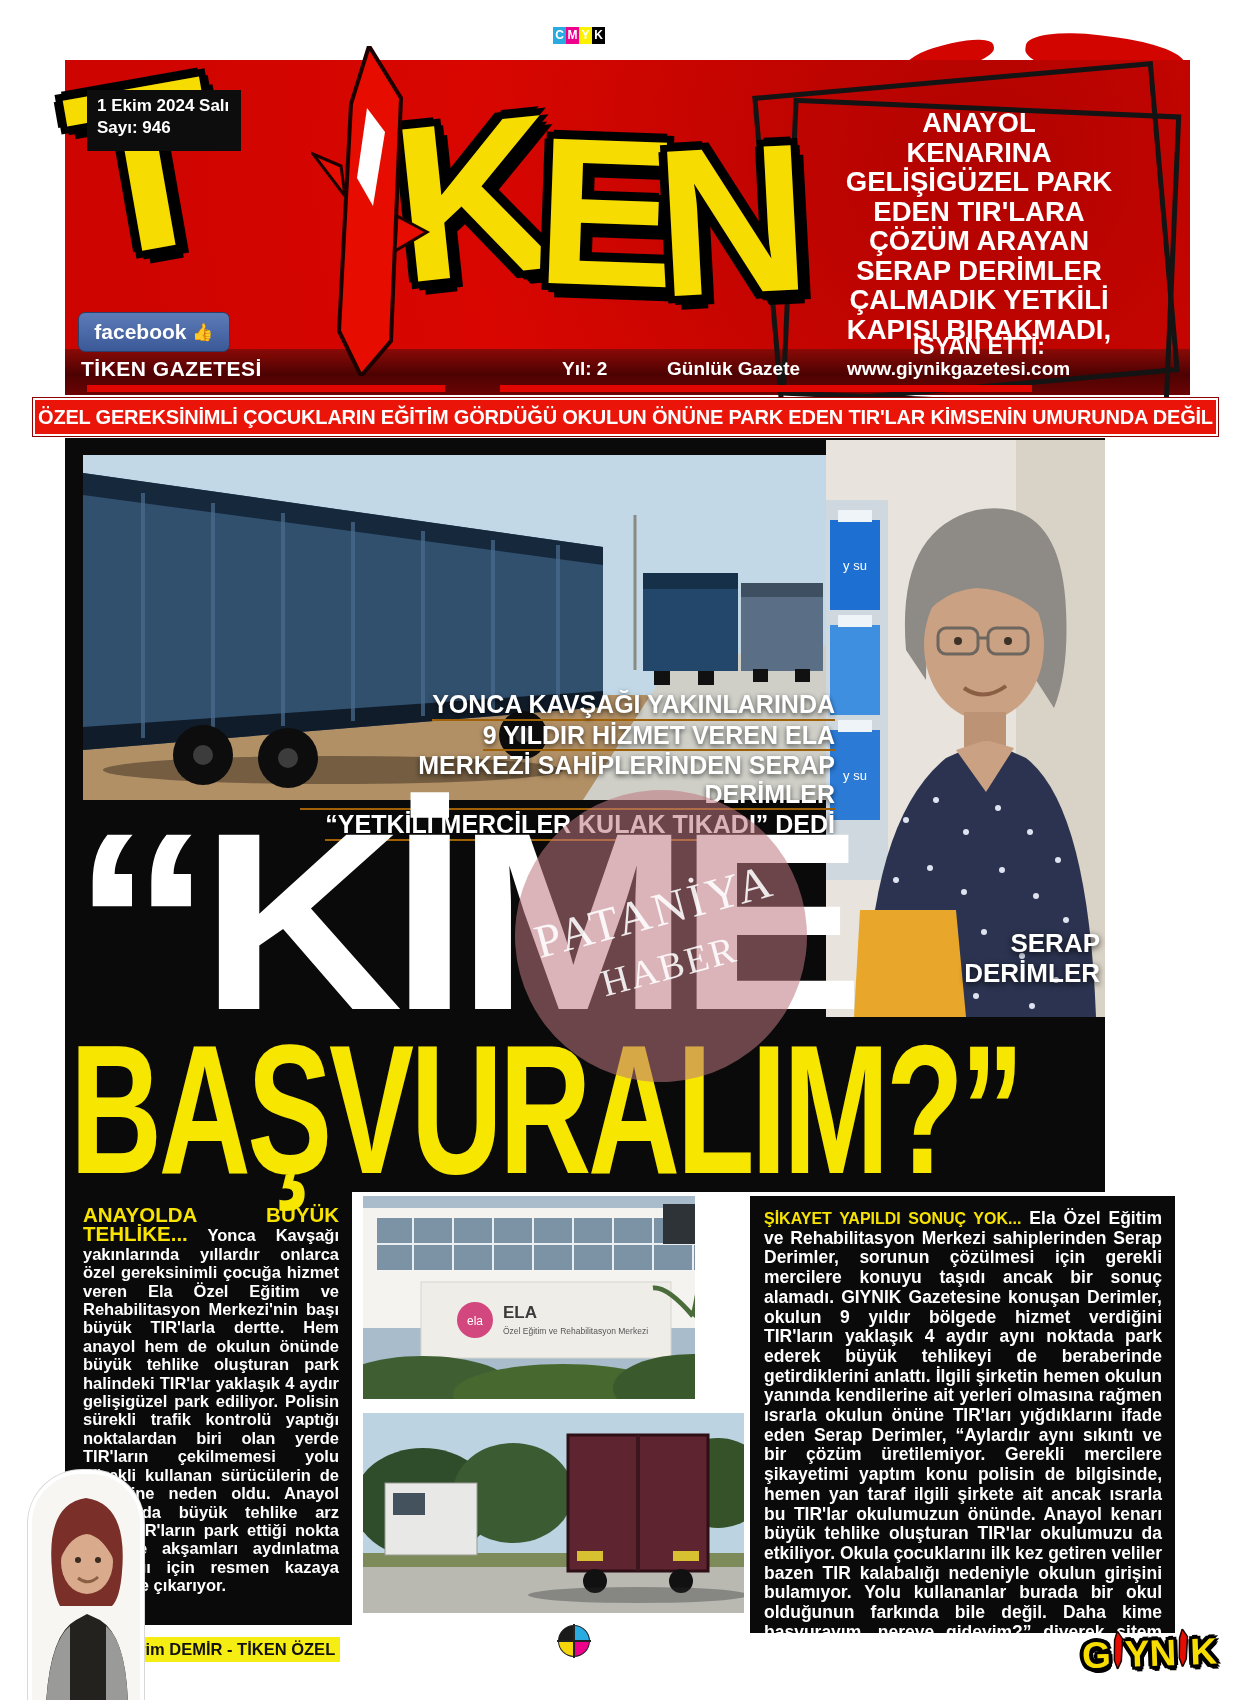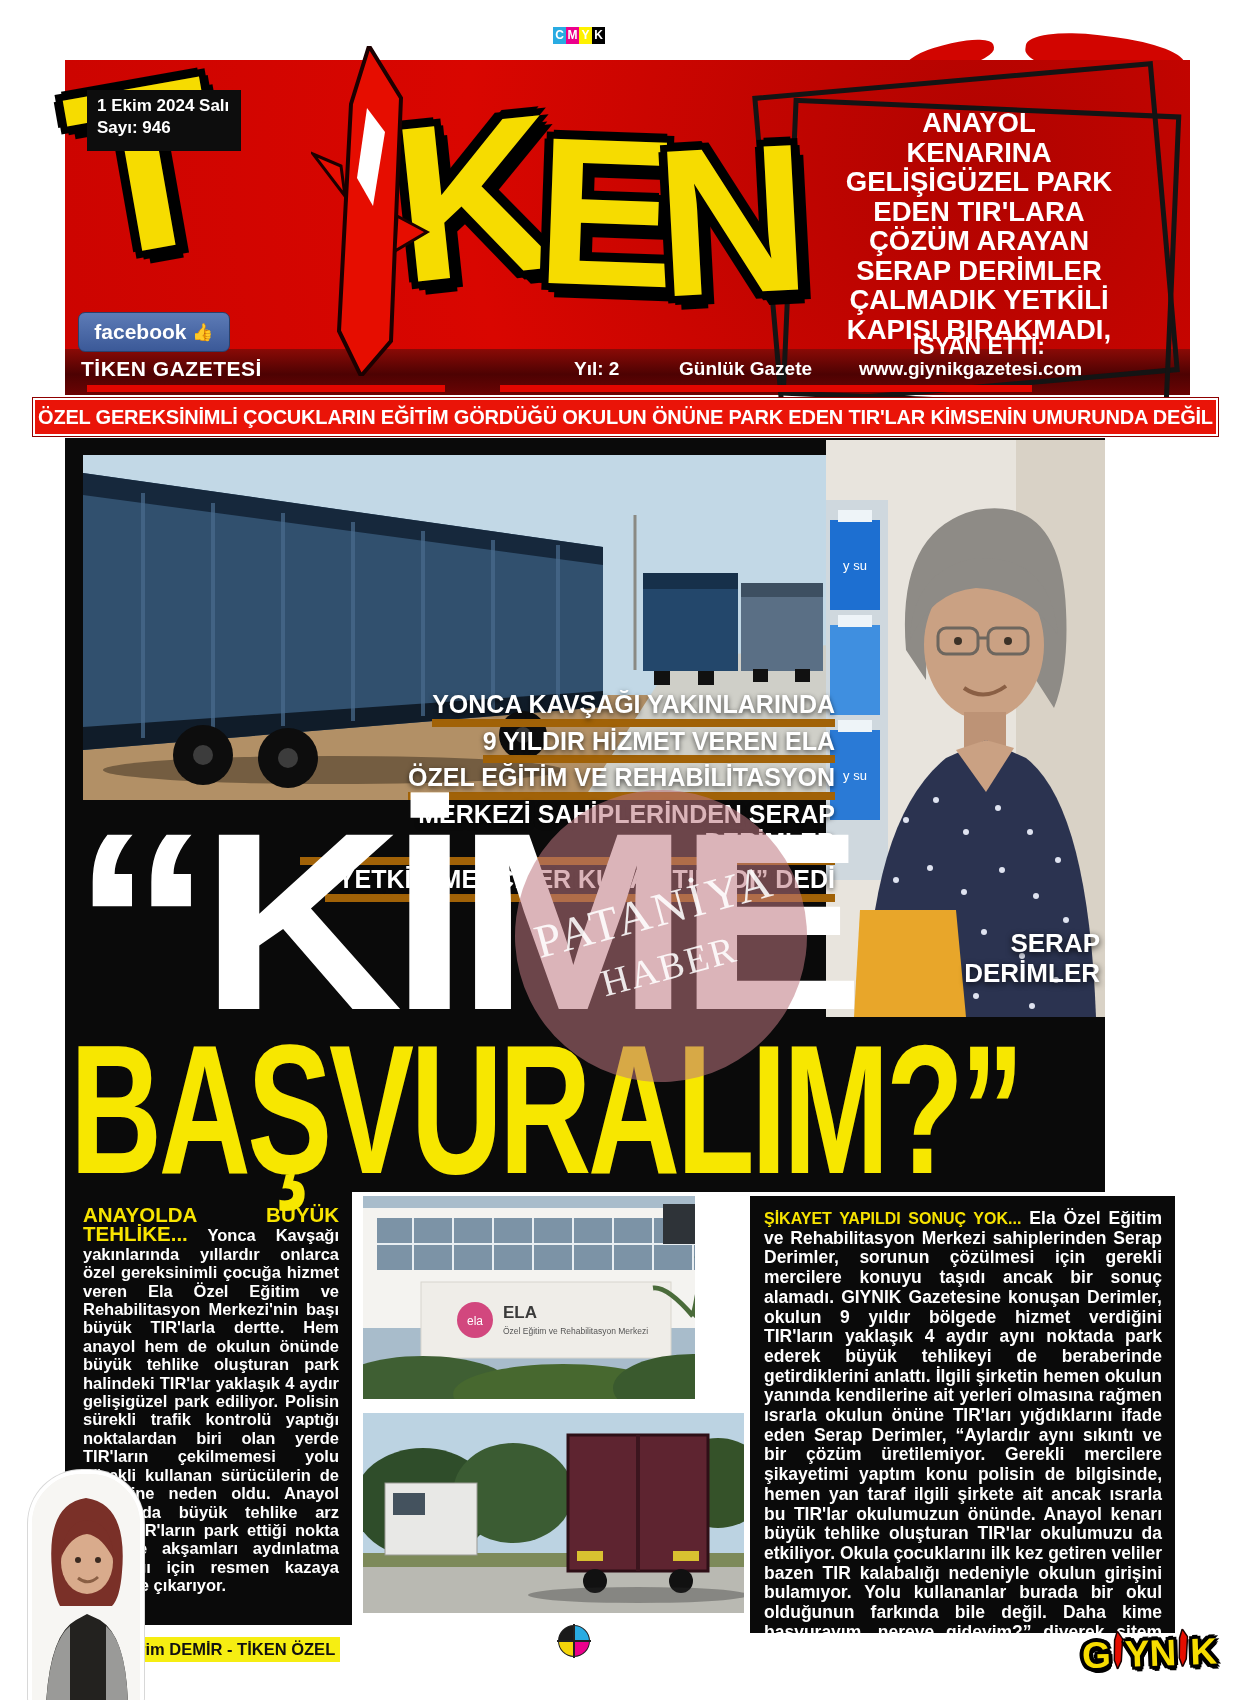--- a/index.html
+++ b/index.html
@@ -39,21 +39,21 @@
   .fb-badge{position:absolute;left:13px;top:252px;width:150px;height:38px;border-radius:7px;
             background:linear-gradient(180deg,#5d7bb6,#3b5998);border:1px solid #2a406b;
             display:flex;align-items:center;justify-content:center;gap:6px;z-index:7;
             color:#fff;font-weight:bold;font-size:21px;}
   .fb-thumb{font-size:17px;}
   .fb-page{position:absolute;left:16px;top:297px;color:#fff;font-weight:bold;font-size:21px;
            letter-spacing:.5px;z-index:7;}
   .redbar{position:absolute;height:7px;background:#e20600;z-index:7;}
   .bar-l{left:22px;top:325px;width:358px;}
   .bar-r{left:435px;top:325px;width:532px;}
-  .strip-txt{position:absolute;top:298px;color:#fff;font-weight:bold;font-size:19px;z-index:7;margin-left:12px;}
+  .strip-txt{position:absolute;top:298px;color:#fff;font-weight:bold;font-size:19px;z-index:7;}
   .st-year{left:497px;} .st-daily{left:602px;text-align:right;} .st-site{left:782px;}
 
   .t-frame{position:absolute;border:5px solid #141414;z-index:3;}
   .f1{left:700px;top:18px;width:392px;height:302px;transform:rotate(-5deg);}
   .f2{left:722px;top:46px;width:378px;height:288px;transform:rotate(2.5deg);}
   .teaser{position:absolute;left:723px;top:48px;width:382px;text-align:center;color:#fff;
           font-weight:800;font-size:27.5px;line-height:29.5px;white-space:pre-line;z-index:6;}
   .teaser-final{position:absolute;left:723px;top:273px;width:382px;text-align:center;color:#fff;
           font-weight:900;font-size:23px;z-index:6;}
 
@@ -65,21 +65,21 @@
 
   
   .black-main{position:absolute;left:65px;top:438px;width:1040px;height:754px;background:#0a0a0a;z-index:2;}
   .photo{position:absolute;overflow:hidden;}
   .ph-trucks{left:83px;top:455px;width:745px;height:345px;z-index:3;}
   .ph-woman{left:826px;top:440px;width:279px;height:577px;z-index:3;}
 
   .caption{position:absolute;left:300px;top:690px;width:535px;text-align:right;z-index:10;
            color:#fff;font-weight:800;font-size:25px;line-height:28.6px;
            text-shadow:0 2px 5px rgba(0,0,0,.65);}
-  .caption span{display:inline-block;border-bottom:8px solid #a16207;padding-bottom:0px;}
+  .caption span{display:inline-block;border-bottom:2px solid #a16207;padding-bottom:0px;}
 
   .headline1{position:absolute;left:72px;top:812px;z-index:20;color:#fff;font-weight:900;
              font-size:230px;line-height:200px;letter-spacing:-10px;
              transform:scale(1.22,1.10);transform-origin:left top;white-space:nowrap;}
   .headline2{position:absolute;left:70px;top:1018px;z-index:20;color:#f7e700;font-weight:900;
              font-size:150px;line-height:150px;letter-spacing:-4px;
              transform:scale(0.85,1.22);transform-origin:left top;white-space:nowrap;}
 
   .watermark{position:absolute;left:515px;top:790px;width:292px;height:292px;border-radius:50%;
              background:rgba(190,118,128,0.55);z-index:30;display:flex;flex-direction:column;
@@ -267,21 +267,20 @@
         <circle cx="150" cy="556" r="3"></circle>
           <circle cx="206" cy="566" r="3"></circle>
       </g>
       <polygon points="34,470 130,470 140,577 28,577" fill="#e8a62a"></polygon>
     </svg>
   </div>
 
   <div class="caption">
     <div><span>YONCA KAVŞAĞI YAKINLARINDA</span></div>
     <div><span>9 YILDIR HİZMET VEREN ELA</span></div>
-    <div><span>ÖZEL EĞİTİM VE REHABİLİTASYON</span></div>
     <div><span>MERKEZİ SAHİPLERİNDEN SERAP DERİMLER</span></div>
     <div><span>“YETKİLİ MERCİLER KULAK TIKADI” DEDİ</span></div>
   </div>
 
   <div class="headline1">“KİME</div>
   <div class="headline2">BAŞVURALIM?”</div>
 
   <div class="watermark">
     <div class="wm1">PATANİYA</div>
     <div class="wm2">HABER</div>

